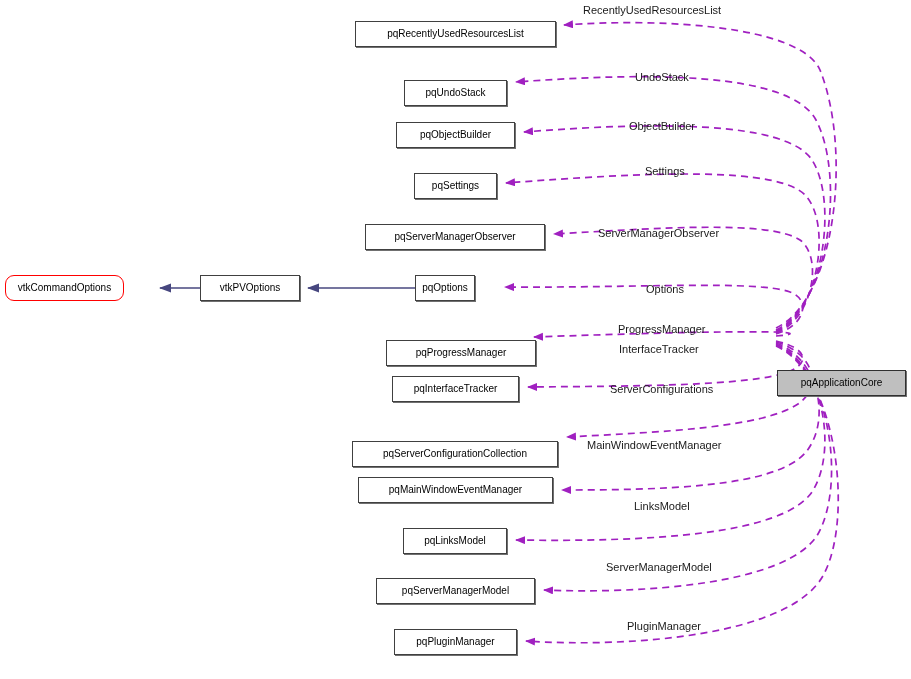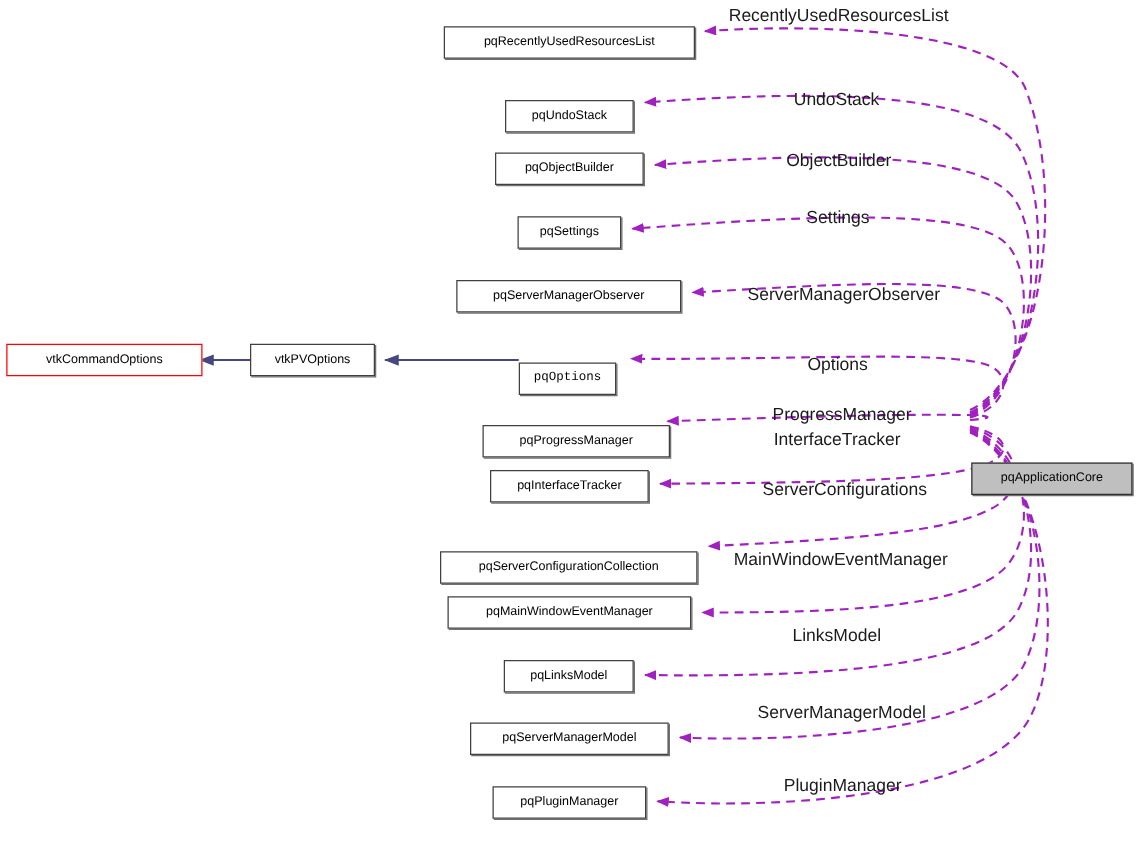--- a/index.html
+++ b/index.html
@@ -49,21 +49,21 @@
     border: 1px solid #ff0000;
     box-shadow: none;
   }
   .node-label {
     display: block;
     padding: 0 6px;
   }
   .edge-label {
     position: absolute;
     font-family: "Liberation Sans", sans-serif;
-    font-size: 14px;
+    font-size: 11px;
     color: #1a1a1a;
     white-space: nowrap;
     line-height: 1;
   }
 </style>
 </head>
 <body>
 
 <div id="diagram-root">
 
@@ -94,42 +94,42 @@
     <g id="inheritance-edge-group">
         <path d="M 200,288 L 160,288" fill="none" stroke="#47477f" stroke-width="1.6" marker-end="url(#arrow-inherit)"></path>
         <path d="M 415,288 L 308,288" fill="none" stroke="#47477f" stroke-width="1.6" marker-end="url(#arrow-inherit)"></path>
       </g>
   </svg>
 
   <div id="nodes-layer">
       <div class="node highlight" style="left: 777px; top: 325px; width: 129px; height: 26px;">
         <span class="node-label">pqApplicationCore</span>
       </div>
-      <div class="node current" style="left: 5px; top: 275px; width: 157px; height: 26px;">
+      <div class="node current" style="left: 5px; top: 275px; width: 119px; height: 26px; border-radius: 9px;">
         <span class="node-label">vtkCommandOptions</span>
       </div>
       <div class="node" style="left: 200px; top: 275px; width: 100px; height: 26px;">
         <span class="node-label">vtkPVOptions</span>
       </div>
       <div class="node" style="left: 355px; top: 21px; width: 201px; height: 26px;">
         <span class="node-label">pqRecentlyUsedResourcesList</span>
       </div>
       <div class="node" style="left: 404px; top: 80px; width: 103px; height: 26px;">
         <span class="node-label">pqUndoStack</span>
       </div>
       <div class="node" style="left: 396px; top: 122px; width: 119px; height: 26px;">
         <span class="node-label">pqObjectBuilder</span>
       </div>
       <div class="node" style="left: 414px; top: 173px; width: 83px; height: 26px;">
         <span class="node-label">pqSettings</span>
       </div>
       <div class="node" style="left: 365px; top: 224px; width: 180px; height: 26px;">
         <span class="node-label">pqServerManagerObserver</span>
       </div>
-      <div class="node" style="left: 415px; top: 290px; width: 78px; height: 26px; font-family: Liberation Mono, monospace;">
+      <div class="node" style="left: 415px; top: 275px; width: 60px; height: 26px;">
         <span class="node-label">pqOptions</span>
       </div>
       <div class="node" style="left: 386px; top: 340px; width: 150px; height: 26px;">
         <span class="node-label">pqProgressManager</span>
       </div>
       <div class="node" style="left: 392px; top: 376px; width: 127px; height: 26px;">
         <span class="node-label">pqInterfaceTracker</span>
       </div>
       <div class="node" style="left: 352px; top: 441px; width: 206px; height: 26px;">
         <span class="node-label">pqServerConfigurationCollection</span>

